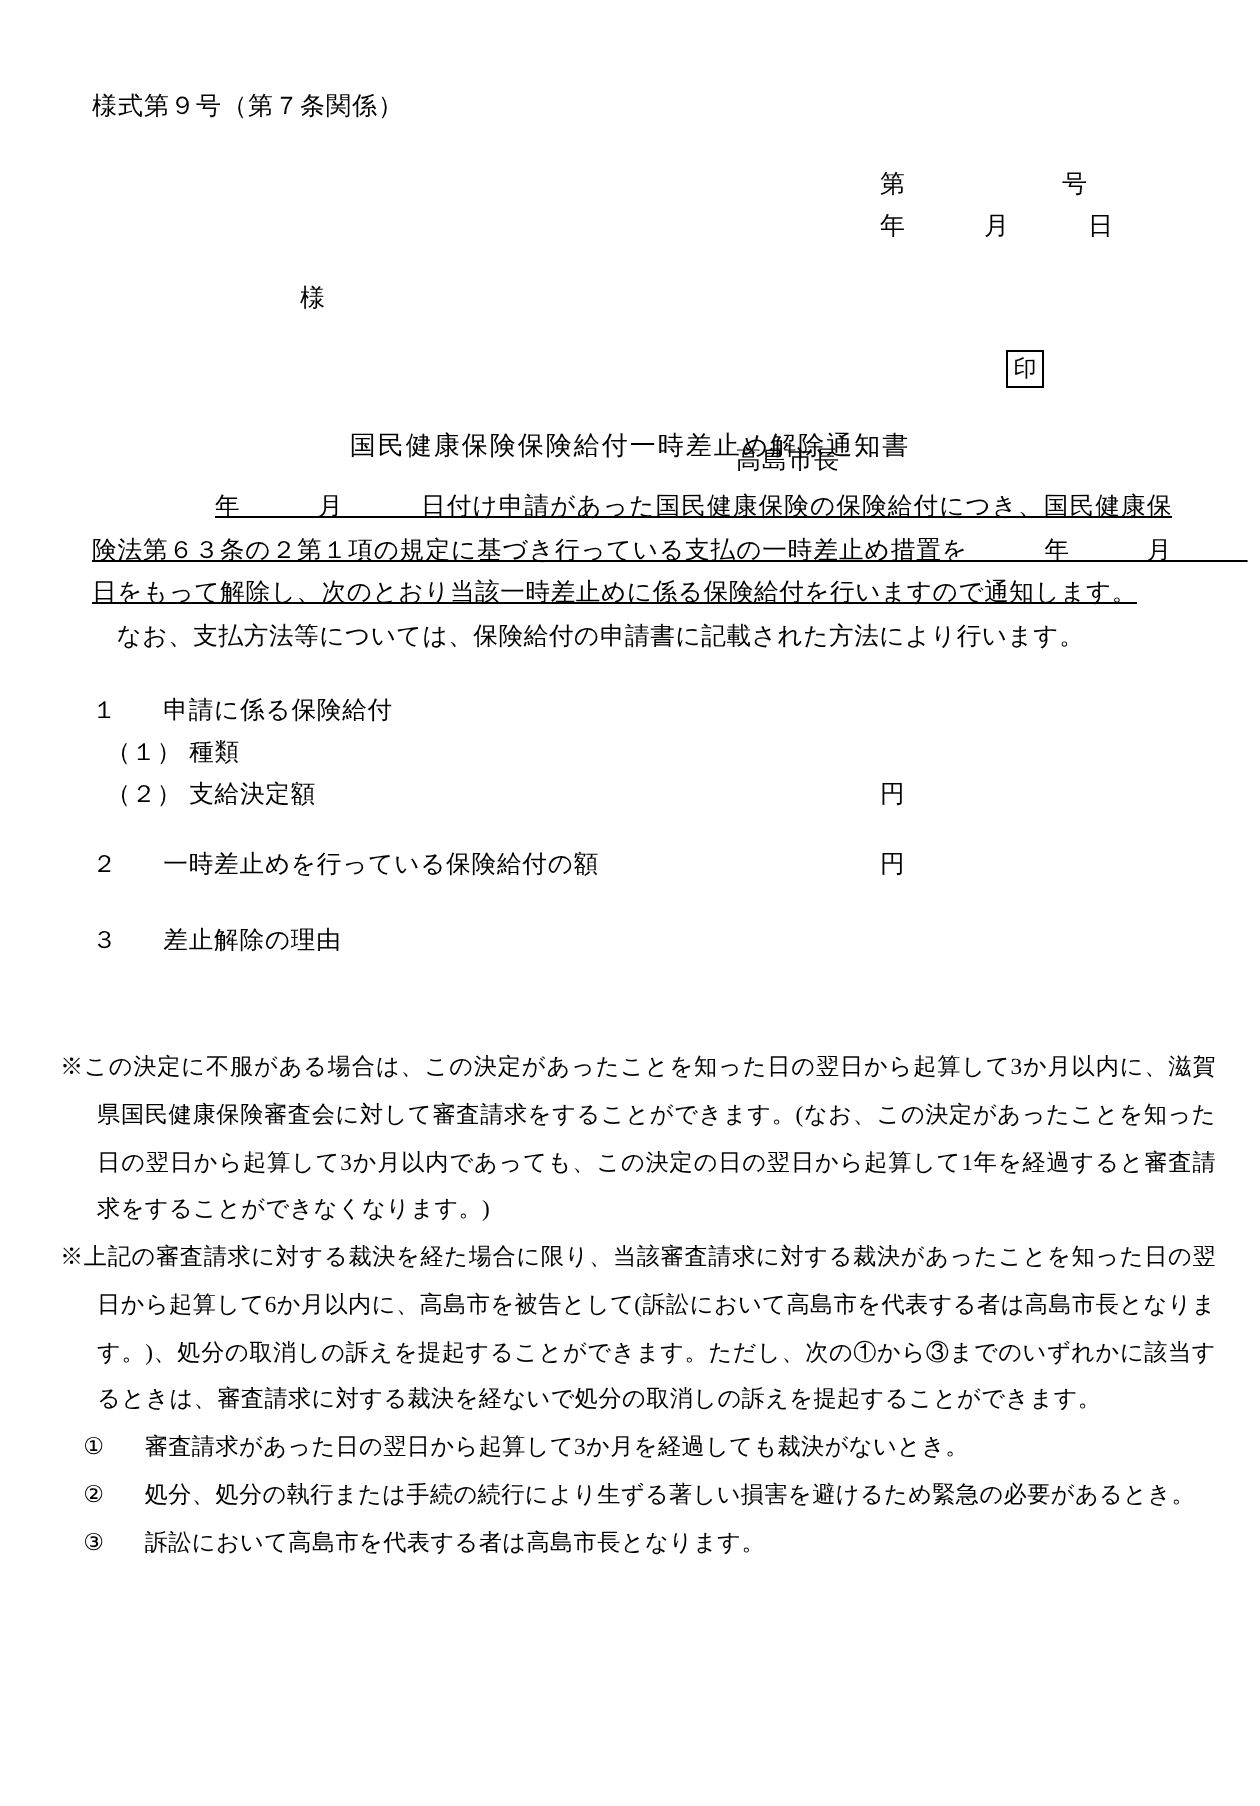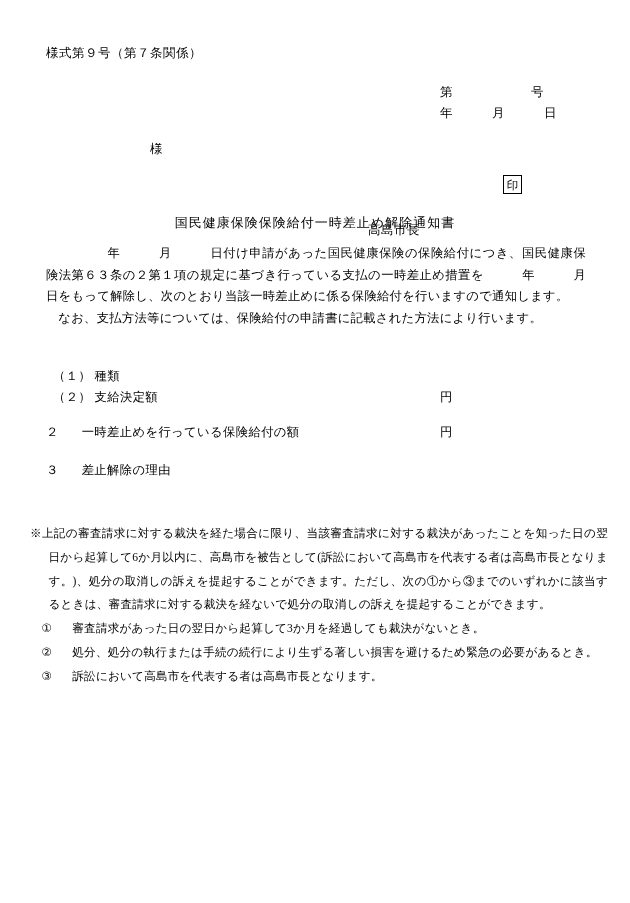--- a/index.html
+++ b/index.html
@@ -85,21 +85,21 @@
   .body-block {
     left: 46px;
     top: 243px;
     width: 540px;
     font-size: 12.3px;
     line-height: 1.75;
     letter-spacing: 0.3px;
     text-align: justify;
   }
   .body-block p { margin: 0; }
-  .indent-1 { text-indent: 5em; }
+  .indent-1 { text-indent: 5em; text-decoration: underline; }
   .indent-half { text-indent: 1em; }
 
   .sec {
     font-size: 12.3px;
     letter-spacing: 0.4px;
     left: 46px;
   }
   .sec-1 { top: 347px; }
   .sec-1a { top: 368px; left: 53px; }
   .sec-1b { top: 389px; left: 53px; }
@@ -143,20 +143,25 @@
   <div class="abs issuer">高島市長</div>
   <div class="seal-box">印</div>
 
   <div class="abs doc-title">国民健康保険保険給付一時差止め解除通知書</div>
 
   <div class="abs body-block">
     <p class="indent-1">年　　　月　　　日付け申請があった国民健康保険の保険給付につき、国民健康保険法第６３条の２第１項の規定に基づき行っている支払の一時差止め措置を　　　年　　　月　　　日をもって解除し、次のとおり当該一時差止めに係る保険給付を行いますので通知します。</p>
     <p class="indent-half">なお、支払方法等については、保険給付の申請書に記載された方法により行います。</p>
   </div>
 
+  <div class="abs sec sec-1">
+    <span>１</span>
+    <span style="display:inline-block;width:1.3em"></span>
+    <span>申請に係る保険給付</span>
+  </div>
 
   <div class="abs sec sec-1a">
     <span>（１）</span>
     <span>種類</span>
   </div>
 
   <div class="abs sec sec-1b">
     <span>（２）</span>
     <span>支給決定額</span>
   </div>
@@ -169,20 +174,21 @@
   </div>
   <div class="abs yen-2">円</div>
 
   <div class="abs sec sec-3">
     <span>３</span>
     <span style="display:inline-block;width:1.3em"></span>
     <span>差止解除の理由</span>
   </div>
 
   <div class="abs notes">
+    <p>※この決定に不服がある場合は、この決定があったことを知った日の翌日から起算して3か月以内に、滋賀県国民健康保険審査会に対して審査請求をすることができます。(なお、この決定があったことを知った日の翌日から起算して3か月以内であっても、この決定の日の翌日から起算して1年を経過すると審査請求をすることができなくなります。)</p>
     <p>※上記の審査請求に対する裁決を経た場合に限り、当該審査請求に対する裁決があったことを知った日の翌日から起算して6か月以内に、高島市を被告として(訴訟において高島市を代表する者は高島市長となります。)、処分の取消しの訴えを提起することができます。ただし、次の①から③までのいずれかに該当するときは、審査請求に対する裁決を経ないで処分の取消しの訴えを提起することができます。</p>
     <p class="item">
       <span>①</span>
       <span style="display:inline-block;width:1.2em"></span>
       <span>審査請求があった日の翌日から起算して3か月を経過しても裁決がないとき。</span>
     </p>
     <p class="item">
       <span>②</span>
       <span style="display:inline-block;width:1.2em"></span>
       <span>処分、処分の執行または手続の続行により生ずる著しい損害を避けるため緊急の必要があるとき。</span>

